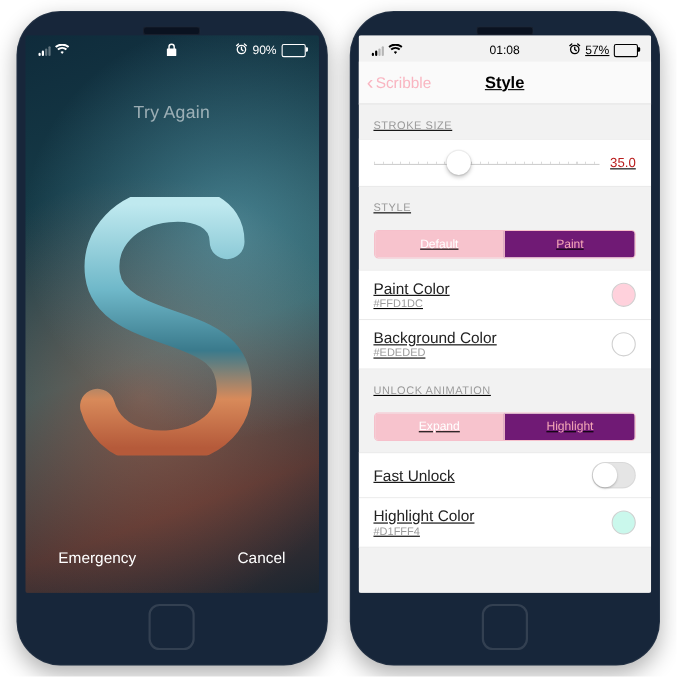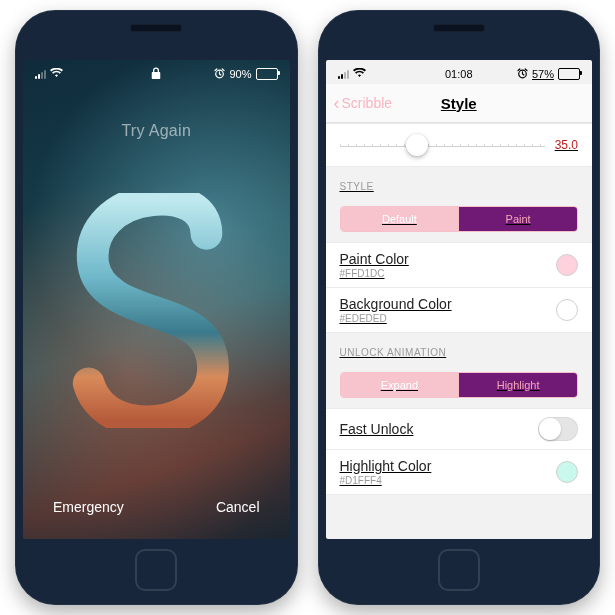--- a/index.html
+++ b/index.html
@@ -33,21 +33,21 @@
   }
   .speaker {
     width: 50px;
     height: 6px;
     border-radius: 3px;
     background: #0a1220;
     margin-top: 14px;
     border: 1px solid rgba(255,255,255,0.06);
   }
   .screen {
-    margin-top: 28px;
+    margin-top: 0;
     flex: 1;
     width: calc(100% - 6px);
     border-radius: 2px;
     overflow: hidden;
     position: relative;
   }
   .home-btn {
     width: 38px;
     height: 38px;
     border-radius: 10px;
@@ -315,20 +315,21 @@
         <div class="navbar">
           <div class="back">
             <span class="chev">‹</span>
             <span>Scribble</span>
           </div>
           <div class="title">Style</div>
         </div>
 
         <div class="settings-body">
 
+          <div class="group-header">Stroke Size</div>
           <div class="slider-row">
             <div class="slider-track">
               <div class="slider-thumb" id="stroke-thumb" style="left: 38%;"></div>
             </div>
             <span class="slider-value">35.0</span>
           </div>
 
           <div class="group-header">Style</div>
           <div class="segmented" id="style-seg">
               <div class="seg active">Default</div>

